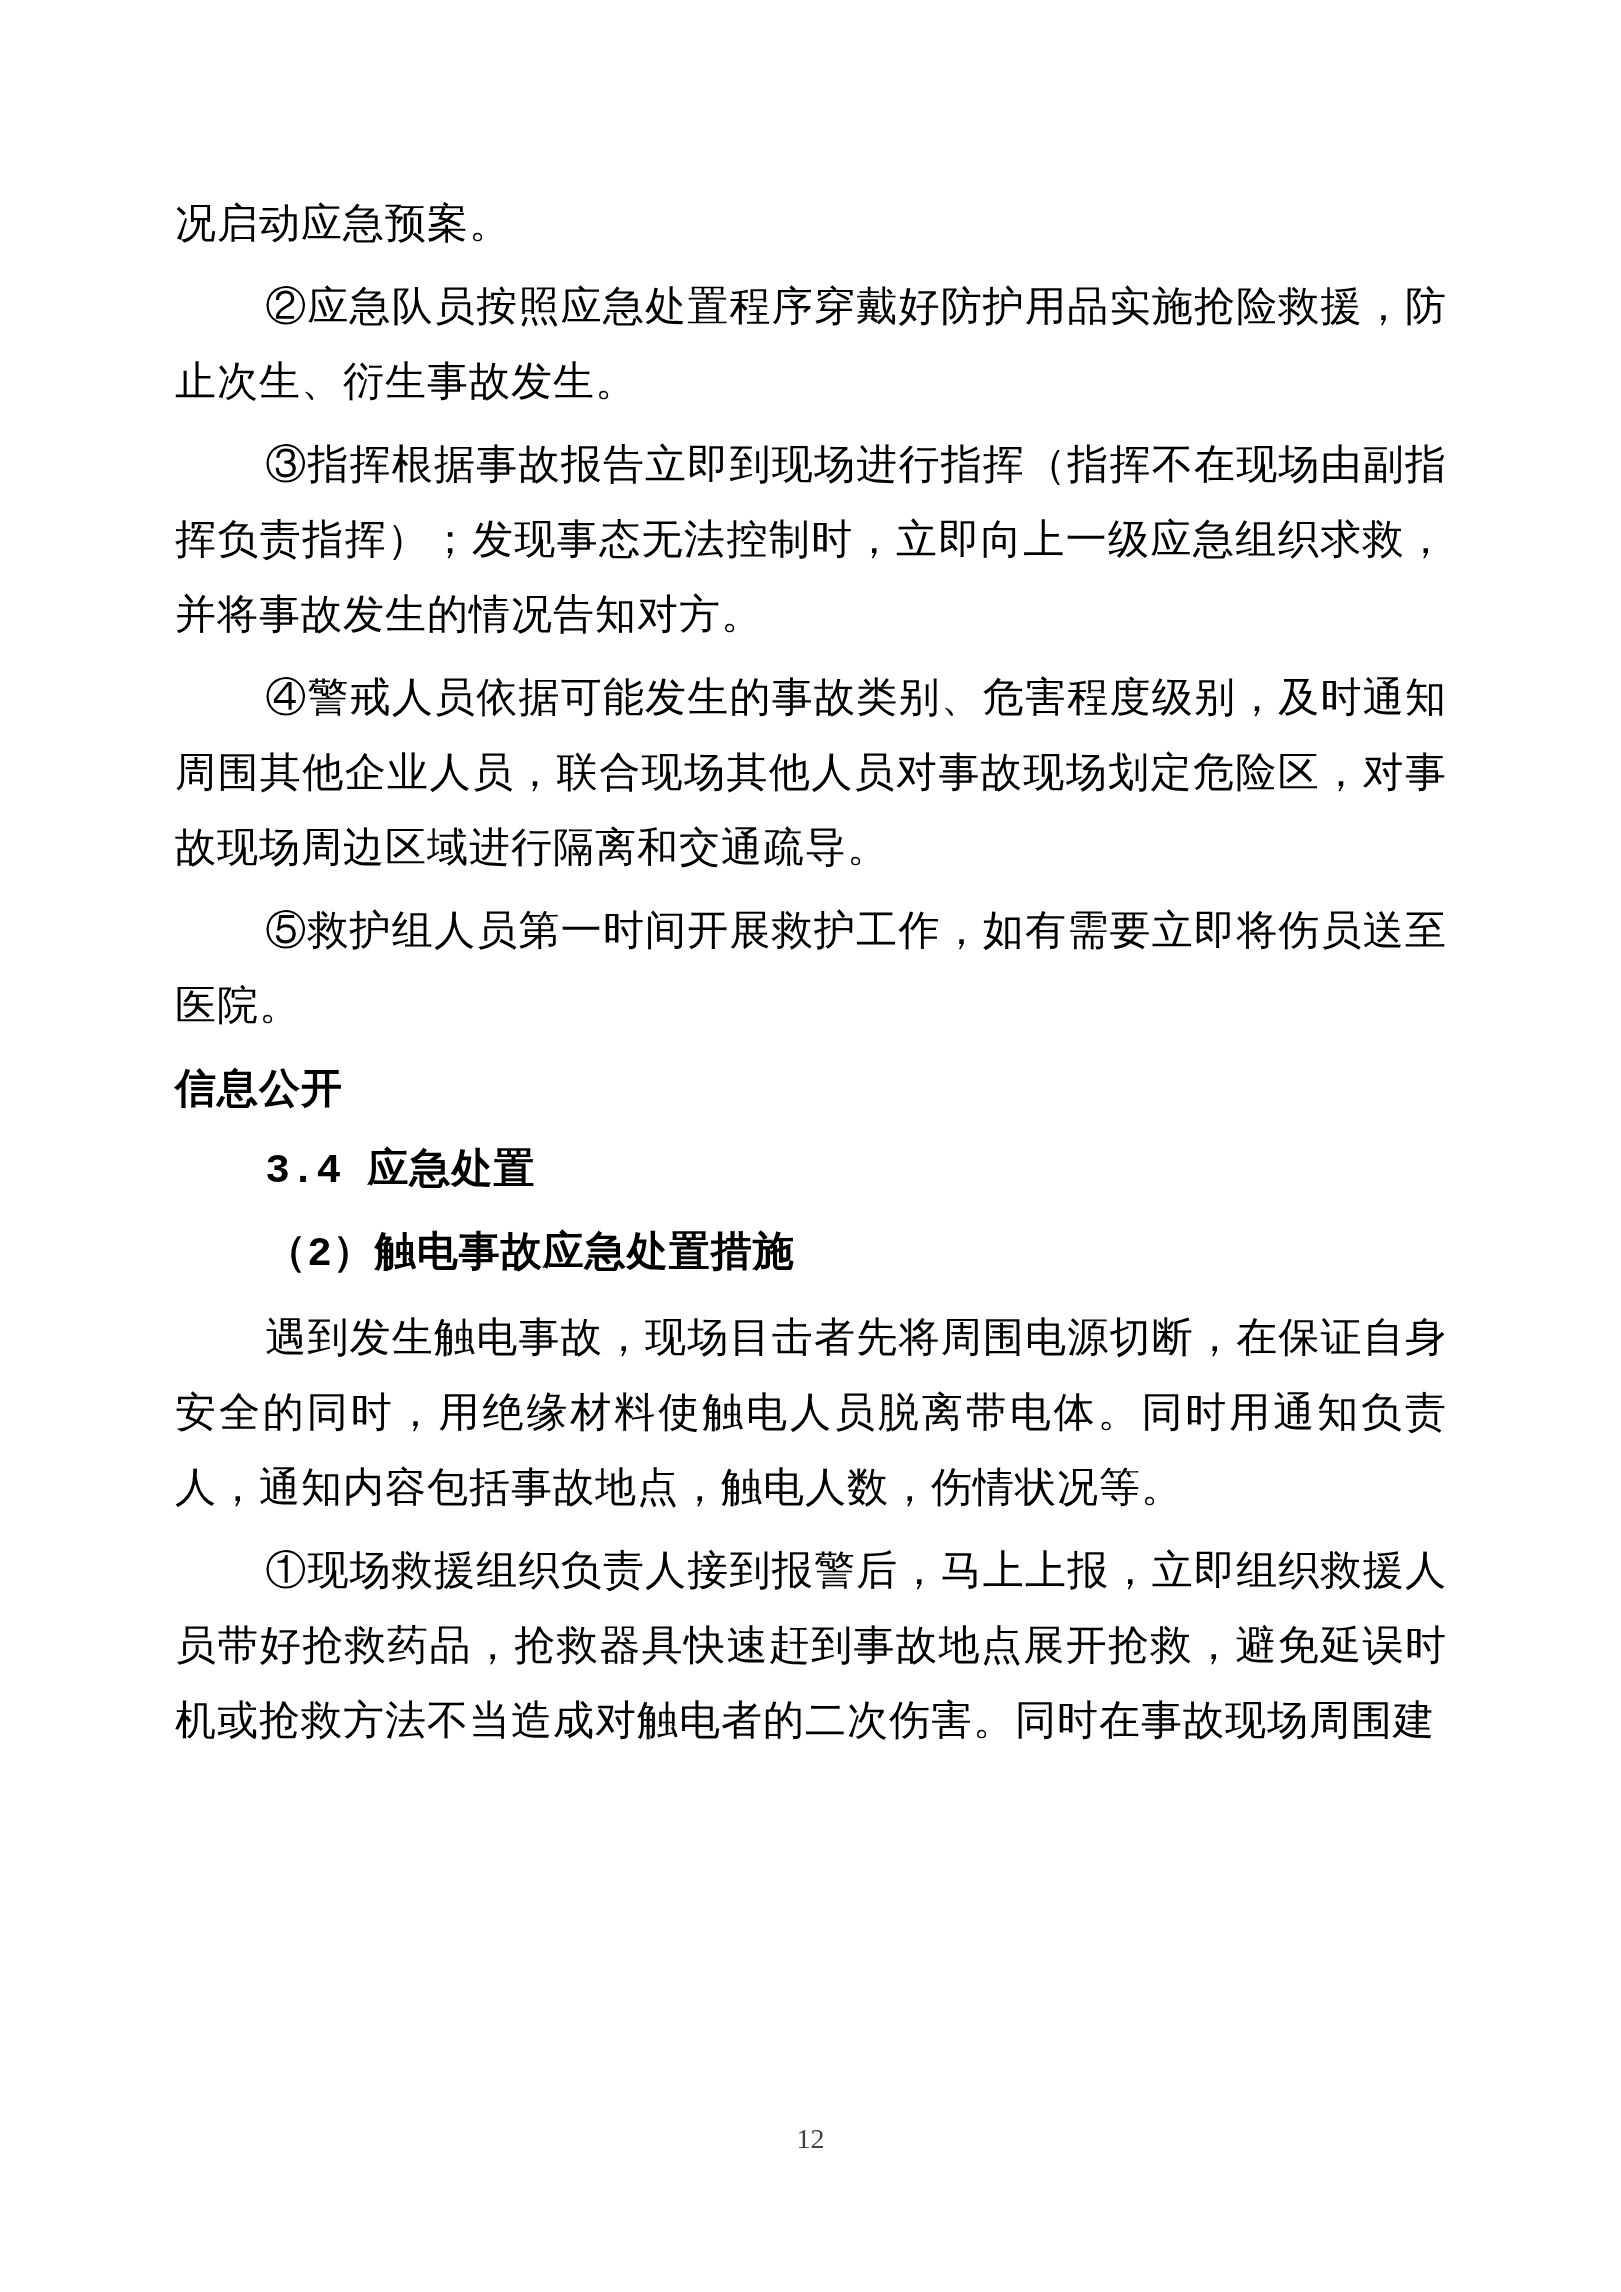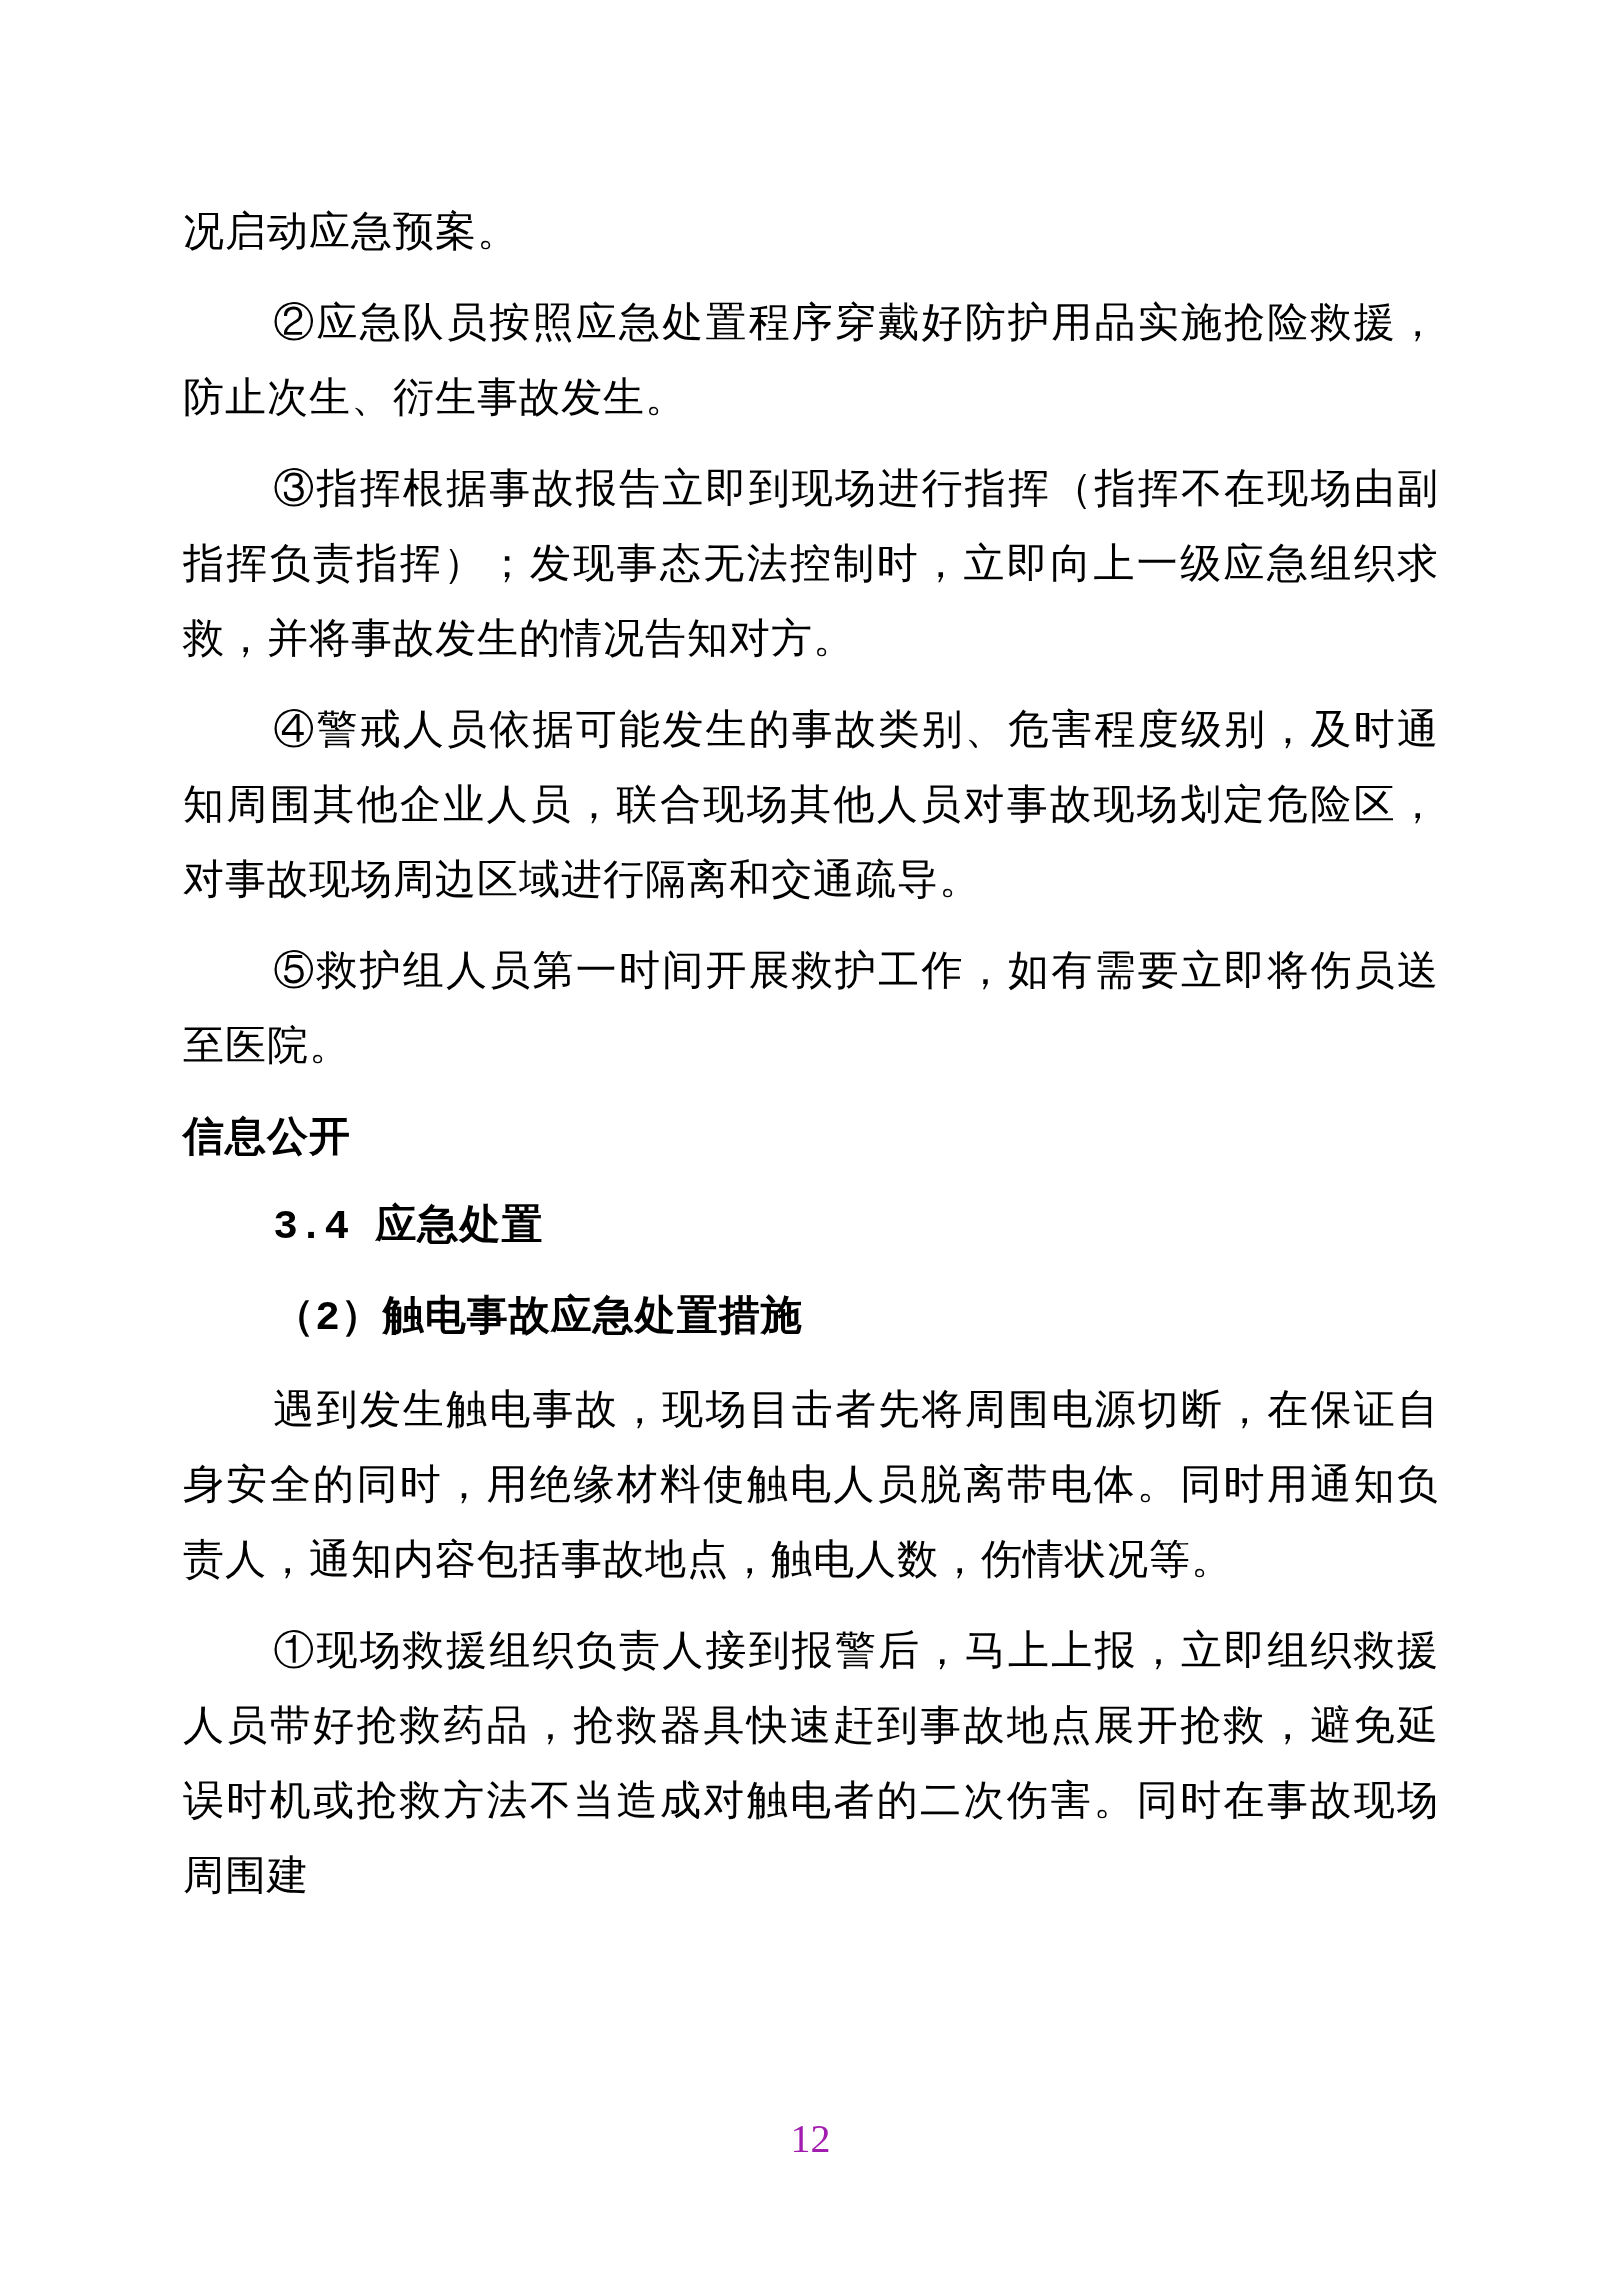--- a/index.html
+++ b/index.html
@@ -22,44 +22,44 @@
     left: 167px;
     top: 178px;
     width: 1288px;
     font-size: 41px;
     line-height: 75px;
     text-align: justify;
     text-justify: inter-ideograph;
     letter-spacing: 1px;
   }
   .para {
-    margin: 16px;
+    margin: 8px;
     text-indent: 2.2em;
   }
   .body-continuation {
     text-indent: 0;
   }
   .heading-flush {
     font-weight: bold;
     text-indent: 0;
   }
   .heading-indented {
     font-weight: bold;
     text-indent: 2.2em;
     font-family: Liberation Mono, monospace;
   }
   .page-number {
     position: absolute;
     top: 2119px;
     left: 0;
     width: 100%;
     text-align: center;
-    font-size: 40px;
+    font-size: 28px;
     line-height: 39px;
-    color: #a21caf;
+    color: #404040;
   }
 </style>
 </head>
 <body>
 
 <div class="doc-page">
   <div class="doc-content">
       <div class="para body-continuation">况启动应急预案。</div>
       <div class="para body">②应急队员按照应急处置程序穿戴好防护用品实施抢险救援，防止次生、衍生事故发生。</div>
       <div class="para body">③指挥根据事故报告立即到现场进行指挥（指挥不在现场由副指挥负责指挥）；发现事态无法控制时，立即向上一级应急组织求救，并将事故发生的情况告知对方。</div>

